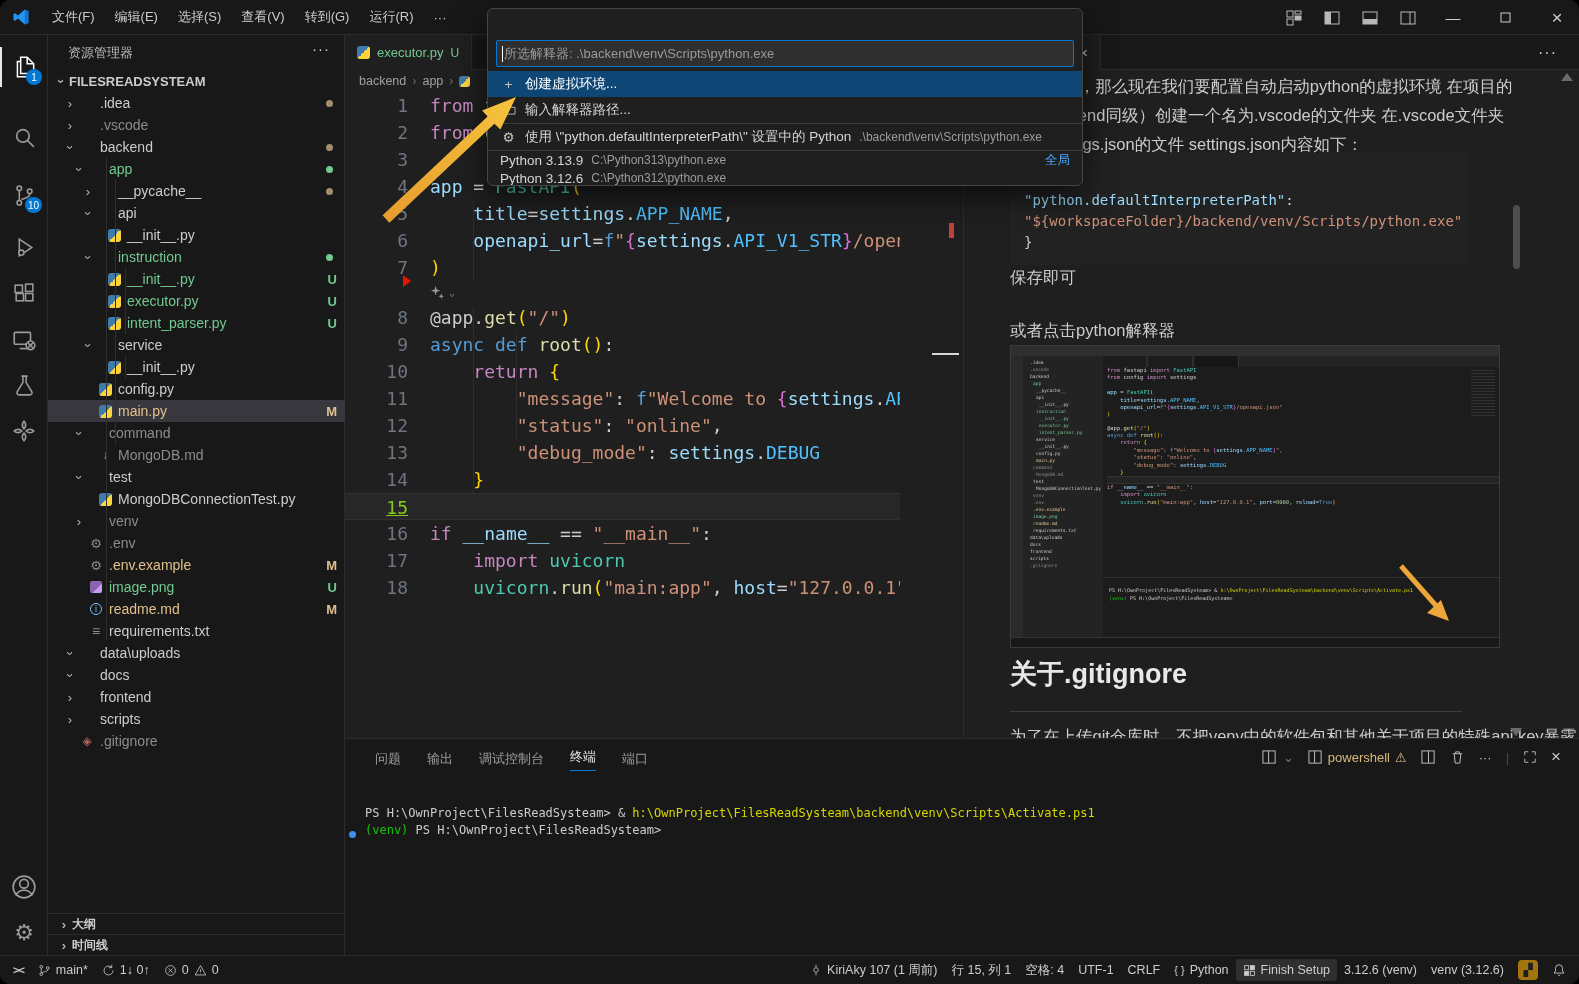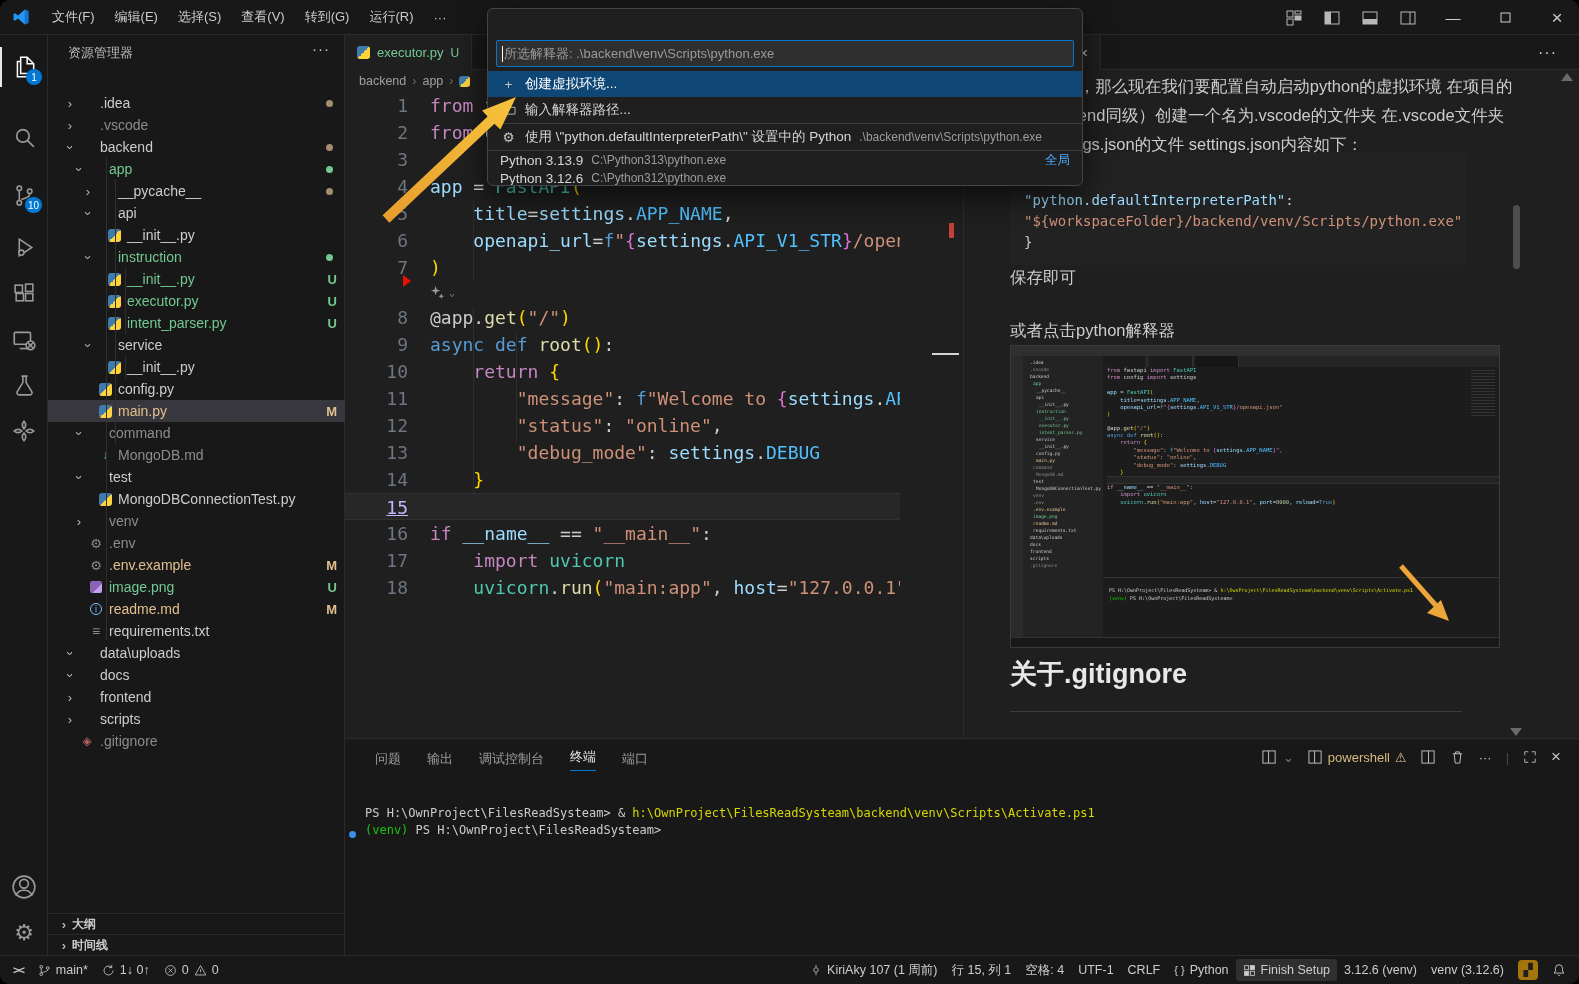--- a/index.html
+++ b/index.html
@@ -245,20 +245,24 @@
         </svg>
     </div>
     <div class="act-ic" style="top:878px;" style2="">
       <span style="font-size:22px;">⚙</span>
     </div>
   </div>
 
   <div class="sidebar">
     <div class="sb-title">资源管理器</div>
     <div class="sb-more">···</div>
+    <div class="sb-section">
+      <span class="chev open" style="margin-left:5px;">›</span>
+      <span>FILESREADSYSTEAM</span>
+    </div>
     <div class="tree" id="tree">
         <div class="trow" style="padding-left: 14px;">
           <span class="chev">›</span>
           <span class="fic"></span>
           <span style="color: rgb(204, 204, 204); margin-left: 4px;">.idea</span>
           <span class="t-dot" style="background: rgb(165, 142, 111);"></span>
         </div>
         <div class="trow" style="padding-left: 14px;">
           <span class="chev">›</span>
           <span class="fic"></span>
@@ -479,21 +483,21 @@
           </svg>
           <span style="font-size:10px;">⌄</span>
         </div>
         <div class="cl" style="height: 27px; line-height: 27px; font-size: 18px;"><span class="gut">8</span><span class="ctext"><span style="color: rgb(204, 204, 204);">@app</span><span style="color: rgb(204, 204, 204);">.</span><span style="color: rgb(220, 220, 170);">get</span><span style="color: rgb(255, 215, 0);">(</span><span style="color: rgb(206, 145, 120);">"/"</span><span style="color: rgb(255, 215, 0);">)</span></span></div>
         <div class="cl" style="height: 27px; line-height: 27px; font-size: 18px;"><span class="gut">9</span><span class="ctext"><span style="color: rgb(86, 156, 214);">async</span><span style="color: rgb(204, 204, 204);"> </span><span style="color: rgb(86, 156, 214);">def</span><span style="color: rgb(204, 204, 204);"> </span><span style="color: rgb(220, 220, 170);">root</span><span style="color: rgb(255, 215, 0);">()</span><span style="color: rgb(204, 204, 204);">:</span></span></div>
         <div class="cl" style="height: 27px; line-height: 27px; font-size: 18px;"><span class="gut">10</span><span class="ctext"><span style="color: rgb(204, 204, 204);">    </span><span style="color: rgb(197, 134, 192);">return</span><span style="color: rgb(204, 204, 204);"> </span><span style="color: rgb(255, 215, 0);">{</span></span></div>
         <div class="cl" style="height: 27px; line-height: 27px; font-size: 18px;"><span class="gut">11</span><span class="ctext"><span style="color: rgb(204, 204, 204);">        </span><span style="color: rgb(206, 145, 120);">"message"</span><span style="color: rgb(204, 204, 204);">:</span><span style="color: rgb(204, 204, 204);"> </span><span style="color: rgb(86, 156, 214);">f</span><span style="color: rgb(206, 145, 120);">"Welcome to </span><span style="color: rgb(218, 112, 214);">{</span><span style="color: rgb(156, 220, 254);">settings</span><span style="color: rgb(204, 204, 204);">.</span><span style="color: rgb(79, 193, 255);">APP_NAME</span></span></div>
         <div class="cl" style="height: 27px; line-height: 27px; font-size: 18px;"><span class="gut">12</span><span class="ctext"><span style="color: rgb(204, 204, 204);">        </span><span style="color: rgb(206, 145, 120);">"status"</span><span style="color: rgb(204, 204, 204);">:</span><span style="color: rgb(204, 204, 204);"> </span><span style="color: rgb(206, 145, 120);">"online"</span><span style="color: rgb(204, 204, 204);">,</span></span></div>
         <div class="cl" style="height: 27px; line-height: 27px; font-size: 18px;"><span class="gut">13</span><span class="ctext"><span style="color: rgb(204, 204, 204);">        </span><span style="color: rgb(206, 145, 120);">"debug_mode"</span><span style="color: rgb(204, 204, 204);">:</span><span style="color: rgb(204, 204, 204);"> </span><span style="color: rgb(156, 220, 254);">settings</span><span style="color: rgb(204, 204, 204);">.</span><span style="color: rgb(79, 193, 255);">DEBUG</span></span></div>
         <div class="cl" style="height: 27px; line-height: 27px; font-size: 18px;"><span class="gut">14</span><span class="ctext"><span style="color: rgb(204, 204, 204);">    </span><span style="color: rgb(255, 215, 0);">}</span></span></div>
-        <div class="cl curline" style="height: 27px; line-height: 27px; font-size: 18px;"><span class="gut" style="color: #c4b5fd; text-decoration: underline;">15</span><span class="ctext"></span></div>
+        <div class="cl curline" style="height: 27px; line-height: 27px; font-size: 18px;"><span class="gut" style="color: #84cc16; text-decoration: underline;">15</span><span class="ctext"></span></div>
         <div class="cl" style="height: 27px; line-height: 27px; font-size: 18px;"><span class="gut">16</span><span class="ctext"><span style="color: rgb(197, 134, 192);">if</span><span style="color: rgb(204, 204, 204);"> </span><span style="color: rgb(156, 220, 254);">__name__</span><span style="color: rgb(204, 204, 204);"> == </span><span style="color: rgb(206, 145, 120);">"__main__"</span><span style="color: rgb(204, 204, 204);">:</span></span></div>
         <div class="cl" style="height: 27px; line-height: 27px; font-size: 18px;"><span class="gut">17</span><span class="ctext"><span style="color: rgb(204, 204, 204);">    </span><span style="color: rgb(197, 134, 192);">import</span><span style="color: rgb(204, 204, 204);"> </span><span style="color: rgb(78, 201, 176);">uvicorn</span></span></div>
         <div class="cl" style="height: 27px; line-height: 27px; font-size: 18px;"><span class="gut">18</span><span class="ctext"><span style="color: rgb(204, 204, 204);">    </span><span style="color: rgb(78, 201, 176);">uvicorn</span><span style="color: rgb(204, 204, 204);">.</span><span style="color: rgb(220, 220, 170);">run</span><span style="color: rgb(255, 215, 0);">(</span><span style="color: rgb(206, 145, 120);">"main:app"</span><span style="color: rgb(204, 204, 204);">, </span><span style="color: rgb(156, 220, 254);">host</span><span style="color: rgb(204, 204, 204);">=</span><span style="color: rgb(206, 145, 120);">"127.0.0.1"</span></span></div>
       </div>
 
     <div class="abs" style="left:128px;top:165px;width:1px;height:80px;background:#2e2e2e;"></div>
     <div class="abs" style="left:128px;top:272px;width:1px;height:188px;background:#2e2e2e;"></div>
     <div class="abs" style="left:171px;top:299px;width:1px;height:107px;background:#2e2e2e;"></div>
 
     <div class="abs" style="left:58px;top:240px;width:0;height:0;border-left:8px solid #e51400;border-top:6px solid transparent;border-bottom:6px solid transparent;"></div>
@@ -569,20 +573,21 @@
           </div>
         <div class="mini-status"></div>
         <svg class="abs" style="left:380px;top:215px;" width="100" height="70">
           <line x1="10" y1="5" x2="48" y2="48" stroke="#eda63a" stroke-width="5"></line>
           <polygon points="58,60 36,52 50,39" fill="#eda63a"></polygon>
         </svg>
       </div>
 
       <div class="md-h2">关于.gitignore</div>
       <div class="md-hr"></div>
+      <div class="md-p" style="left:46px;top:652px;">为了在上传git仓库时，不把venv中的软件包和其他关于项目的特殊api key暴露</div>
 
       <div class="abs" style="left:549px;top:135px;width:7px;height:64px;border-radius:4px;background:#4d4d4d;"></div>
       <div class="abs" style="left:597px;top:3px;width:0;height:0;border-bottom:8px solid #6a6a6a;border-left:6px solid transparent;border-right:6px solid transparent;"></div>
       <div class="abs" style="left:546px;top:658px;width:0;height:0;border-top:8px solid #6a6a6a;border-left:6px solid transparent;border-right:6px solid transparent;"></div>
     </div>
   </div>
 
   <div class="panel">
     <div class="ptabs" id="ptabs">
         <span class="ptab">问题</span>

